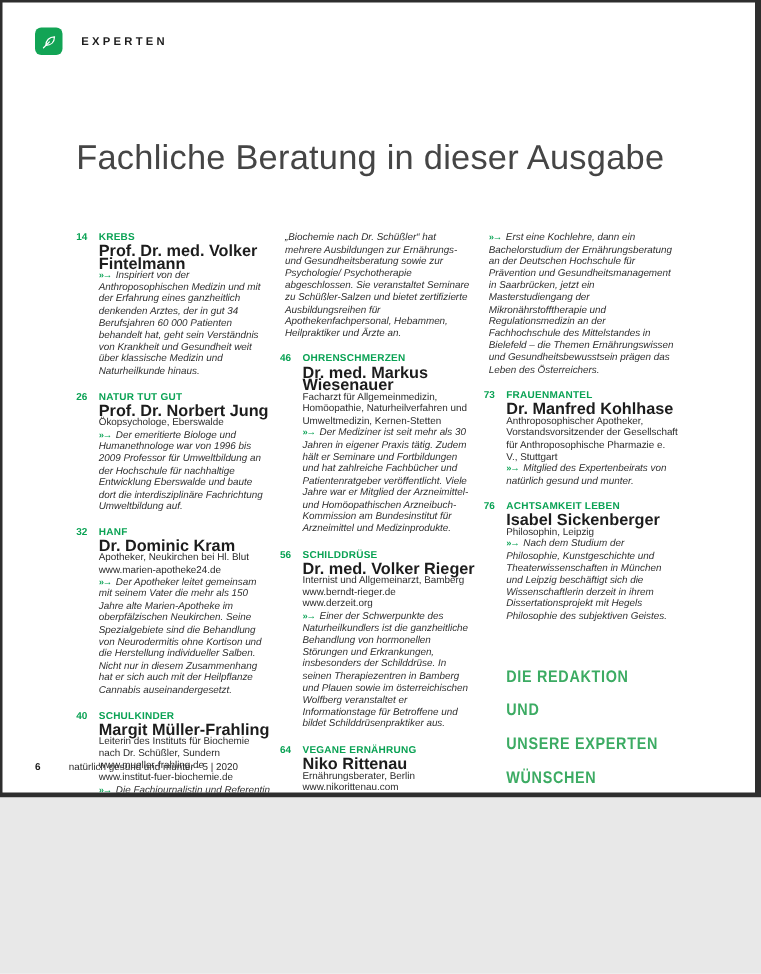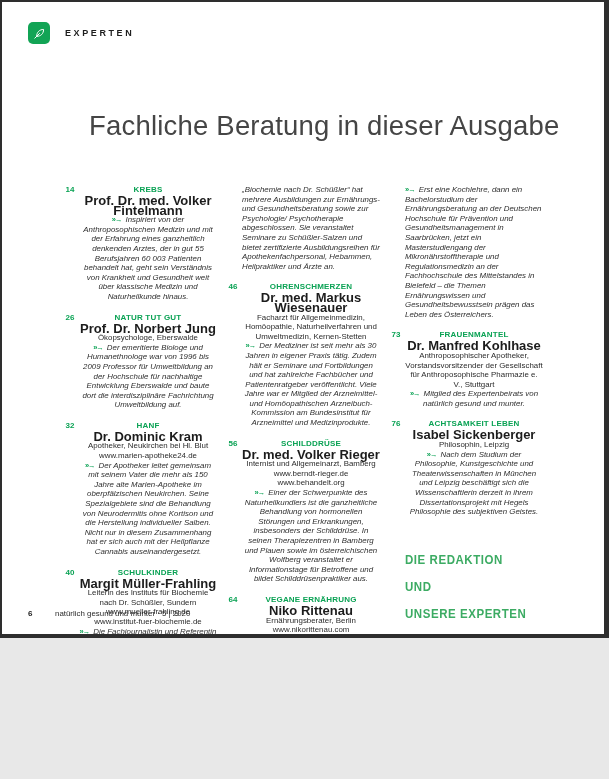--- a/index.html
+++ b/index.html
@@ -8,32 +8,32 @@
     background:#ffffff; overflow:hidden;
     border-style:solid; border-color:#2e2e2e; border-width:2px 5px 4px 2px;
     font-family:Liberation Sans, sans-serif; color:#2b2b2b;
   }
   
   .brand-row{position:absolute; left:26px; top:20px; display:flex; align-items:center;}
   .logo{width:22px; height:22px; border-radius:5px; background:#12a455; display:flex; align-items:center; justify-content:center;}
   .logo svg{width:15px; height:15px;}
   .brand-label{margin-left:15px; font-size:9px; letter-spacing:2.6px; font-weight:bold; color:#1e1e1e;}
   
-  .page-title{position:absolute; left:59px; top:108px; font-size:27.5px; font-weight:300; color:#454545; letter-spacing:0.2px;margin-left:28px;}
+  .page-title{position:absolute; left:59px; top:108px; font-size:27.5px; font-weight:300; color:#454545; letter-spacing:0.2px;}
   
   .columns{position:absolute; left:59px; top:183px; width:512px; display:flex; gap:7px;}
   .col{width:156px; flex:0 0 156px;}
-  .entry{display:grid; grid-template-columns:18px 1fr; margin-bottom:11px;text-align:center;}
+  .entry{display:grid; grid-template-columns:18px 1fr; margin-bottom:11px;}
   .num{font-size:8px; font-weight:bold; color:#0aa254; line-height:10px;}
   .heading{font-size:8px; font-weight:bold; color:#0aa254; line-height:10px; letter-spacing:0.2px;}
   .name{font-size:13px; font-weight:bold; color:#1c1c1c; line-height:9.6px; margin-top:1px;}
   .role,.url{font-size:7.9px; line-height:9.6px; color:#2b2b2b;}
   .desc{font-size:7.9px; line-height:9.6px; color:#2f2f2f; font-style:italic;}
   .arrow{color:#0aa254; font-style:normal; font-weight:bold; letter-spacing:-1px; margin-right:4px; font-size:7.5px;}
-  .lead{margin-left:18px; font-size:7.9px; line-height:9.6px; font-style:italic; color:#2f2f2f; margin-bottom:11px;}
+  .lead{margin-left:4px; font-size:7.9px; line-height:9.6px; font-style:italic; color:#2f2f2f; margin-bottom:11px;}
   body .col, body .lead, body .desc, body .role{hyphens:auto; -webkit-hyphens:auto;}
   
   .note{
     margin-left:18px; margin-top:30px;
     color:#3cab63; font-size:12.5px; line-height:25px; letter-spacing:0.6px;
     white-space:pre-line; font-weight:bold; transform:scale(0.92,1.08); transform-origin:top left;
   }
   
   .footer{position:absolute; left:26px; bottom:16px; display:flex; align-items:baseline;}
   .footer .pagenum{font-size:8px; font-weight:bold; color:#1c1c1c; width:27px;}
@@ -57,21 +57,21 @@
   <div class="page-title">Fachliche Beratung in dieser Ausgabe</div>
 
   <div class="columns">
 
     <div class="col">
       <div class="entry">
         <div class="num">14</div>
         <div class="content">
           <div class="heading">KREBS</div>
           <div class="name">Prof. Dr. med. Volker Fintelmann</div>
-          <div class="desc"><span class="arrow">»→</span><span>Inspiriert von der Anthroposophischen Medizin und mit der Erfahrung eines ganzheitlich denkenden Arztes, der in gut 55 Berufsjahren 60 003 Patienten behandelt hat, geht sein Verständnis von Krankheit und Gesundheit weit über klassische Medizin und Naturheilkunde hinaus.</span></div>
+          <div class="desc"><span class="arrow">»→</span><span>Inspiriert von der Anthroposophischen Medizin und mit der Erfahrung eines ganzheitlich denkenden Arztes, der in gut 34 Berufsjahren 60 000 Patienten behandelt hat, geht sein Verständnis von Krankheit und Gesundheit weit über klassische Medizin und Naturheilkunde hinaus.</span></div>
         </div>
       </div>
 
       <div class="entry">
         <div class="num">26</div>
         <div class="content">
           <div class="heading">NATUR TUT GUT</div>
           <div class="name">Prof. Dr. Norbert Jung</div>
           <div class="role">Ökopsychologe, Eberswalde</div>
           <div class="desc"><span class="arrow">»→</span><span>Der emeritierte Biologe und Humanethnologe war von 1996 bis 2009 Professor für Umweltbildung an der Hochschule für nachhaltige Entwicklung Eberswalde und baute dort die interdisziplinäre Fachrichtung Umweltbildung auf.</span></div>
@@ -115,21 +115,21 @@
         </div>
       </div>
 
       <div class="entry">
         <div class="num">56</div>
         <div class="content">
           <div class="heading">SCHILDDRÜSE</div>
           <div class="name">Dr. med. Volker Rieger</div>
           <div class="role">Internist und Allgemeinarzt, Bamberg</div>
           <div class="url">www.berndt-rieger.de</div>
-          <div class="url">www.behandelt.org</div>
+          <div class="url">www.derzeit.org</div>
           <div class="desc"><span class="arrow">»→</span><span>Einer der Schwerpunkte des Naturheilkundlers ist die ganzheitliche Behandlung von hormonellen Störungen und Erkrankungen, insbesonders der Schilddrüse. In seinen Therapiezentren in Bamberg und Plauen sowie im österreichischen Wolfberg veranstaltet er Informationstage für Betroffene und bildet Schilddrüsenpraktiker aus.</span></div>
         </div>
       </div>
 
       <div class="entry">
         <div class="num">64</div>
         <div class="content">
           <div class="heading">VEGANE ERNÄHRUNG</div>
           <div class="name">Niko Rittenau</div>
           <div class="role">Ernährungsberater, Berlin</div>

